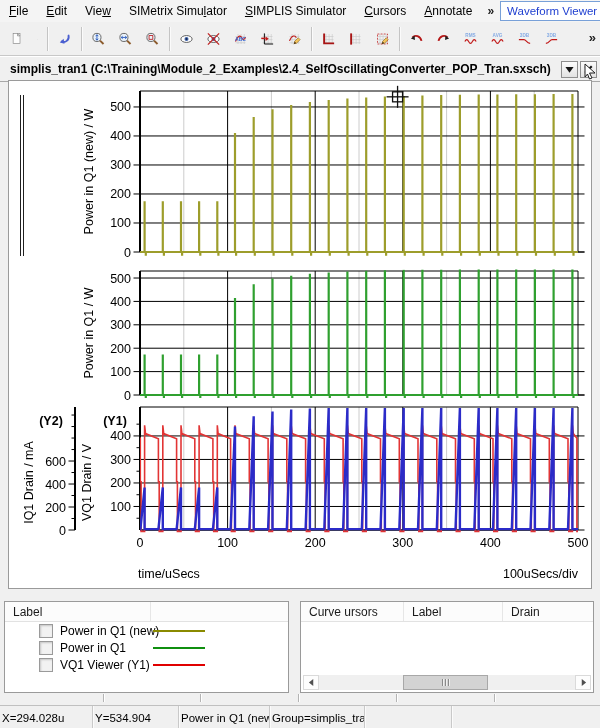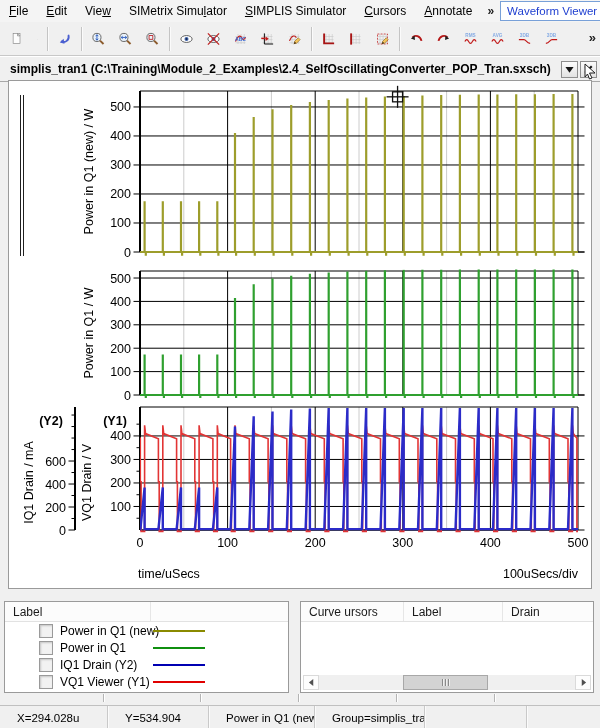--- a/index.html
+++ b/index.html
@@ -47,21 +47,21 @@
   .sb-arrow{width:16px;height:15px;background:#FDFDFD;border:1px solid #DADADA;display:flex;
             align-items:center;justify-content:center;box-sizing:border-box;}
   .sb-track{flex:1;position:relative;}
   .sb-thumb{position:absolute;left:33%;width:33%;top:0;height:15px;background:#D3D3D3;
             border:1px solid #A8A8A8;box-sizing:border-box;display:flex;align-items:center;justify-content:center;gap:2px;}
   .sb-grip{width:1px;height:7px;background:#8A8A8A;box-shadow:1px 0 0 #EFEFEF;}
   .split-tick{position:absolute;top:694px;width:1px;height:8px;background:#B4B4B4;box-shadow:1px 0 0 #fff;}
   
   .statusbar{position:absolute;top:705px;left:0;right:0;height:23px;background:#F0F0F0;
              border-top:1px solid #C0C0C0;border-bottom:1px solid #909090;display:flex;font-size:11.5px;}
-  .status-seg{display:flex;align-items:center;padding-left:17px;white-space:nowrap;overflow:hidden;
+  .status-seg{display:flex;align-items:center;padding-left:2px;white-space:nowrap;overflow:hidden;
               border-right:1px solid #C9C9C9;box-shadow:1px 0 0 #FBFBFB;}
 </style>
 </head>
 <body>
 
 <div class="app">
 
   <div class="menubar" id="menubar">
       <div class="menu-item"><u>F</u>ile</div>
       <div class="menu-item"><u>E</u>dit</div>
@@ -429,25 +429,20 @@
           <span class="leg-label">Power in Q1 (new)</span>
           <span class="leg-line" style="background:#8A8A00"></span>
         </div>
         <div class="leg-row">
           <span class="cb"></span>
           <span class="leg-label">Power in Q1</span>
           <span class="leg-line" style="background:#0F8F0F"></span>
         </div>
         <div class="leg-row">
           <span class="cb"></span>
-          <span class="leg-label">IQ1 Drain (Y2)</span>
-          <span class="leg-line" style="background:#0000B2"></span>
-        </div>
-        <div class="leg-row">
-          <span class="cb"></span>
           <span class="leg-label">VQ1 Viewer (Y1)</span>
           <span class="leg-line" style="background:#E00000"></span>
         </div>
       </div>
   </div>
 
   <div class="panel values-panel">
     <div class="panel-header">
       <span class="ph-cell" style="width:94px">Curve ursors</span>
       <span class="ph-cell" style="width:90px">Label</span>

